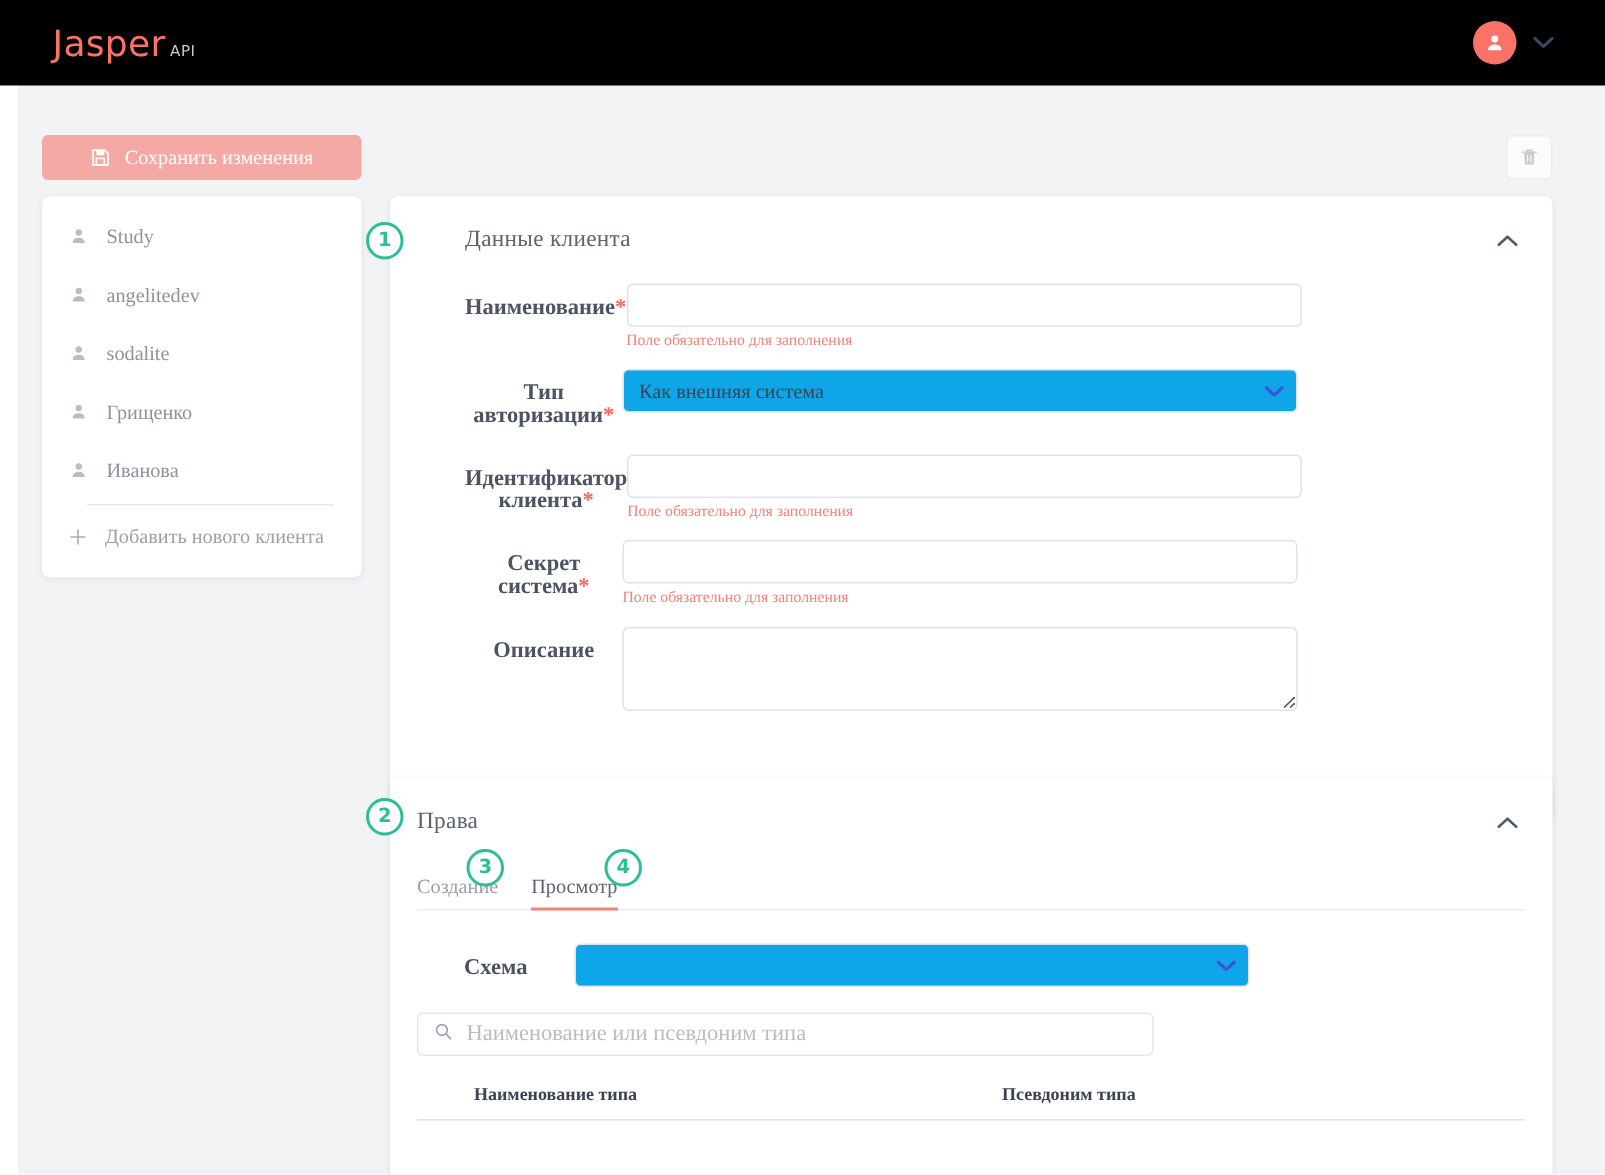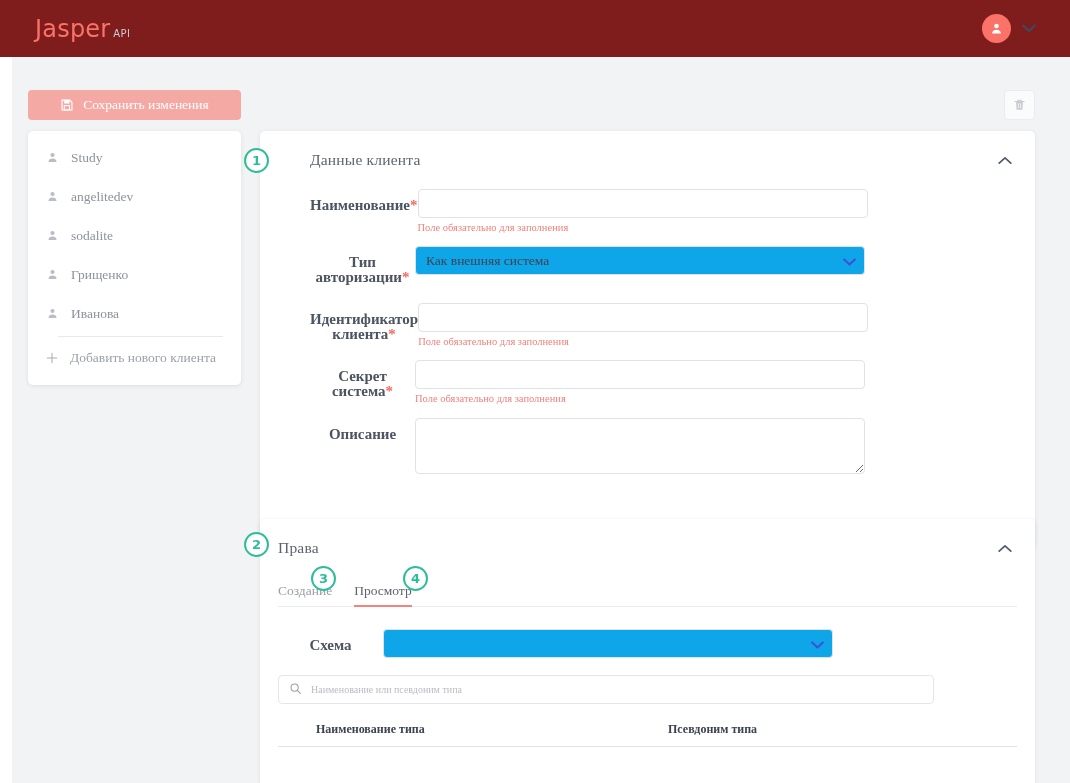--- a/index.html
+++ b/index.html
@@ -26,21 +26,21 @@
     height: 726px;
     background: #f2f3f5;
   }
 
   
   .topbar {
     position: absolute;
     left: 0; top: 0;
     width: 1070px;
     height: 57px;
-    background: #7f1d1d;
+    background: #000000;
     display: flex;
     align-items: center;
     z-index: 5;
   }
   .brand {
     margin-left: 35px;
     display: flex;
     align-items: baseline;
   }
   .brand-name {
@@ -301,27 +301,27 @@
   }
 
   
   .rights-body { padding: 22px 0 0 18px; }
   .search-wrap {
     position: relative;
     width: 550px;
     margin: 17px 0 0 0;
   }
   .search-inp {
-    width: 656px;
+    width: 491px;
     height: 29px;
     border: 1px solid #e4e6ea;
     border-radius: 4px;
     background: #fff;
     font-family: "Liberation Serif", serif;
-    font-size: 10px;
+    font-size: 15px;
     color: #3d4450;
     padding: 0 10px 0 32px;
     outline: none;
   }
   .search-inp::placeholder { color: #b9bcc4; }
   .search-ico {
     position: absolute;
     left: 11px; top: 50%;
     transform: translateY(-50%);
     pointer-events: none;

